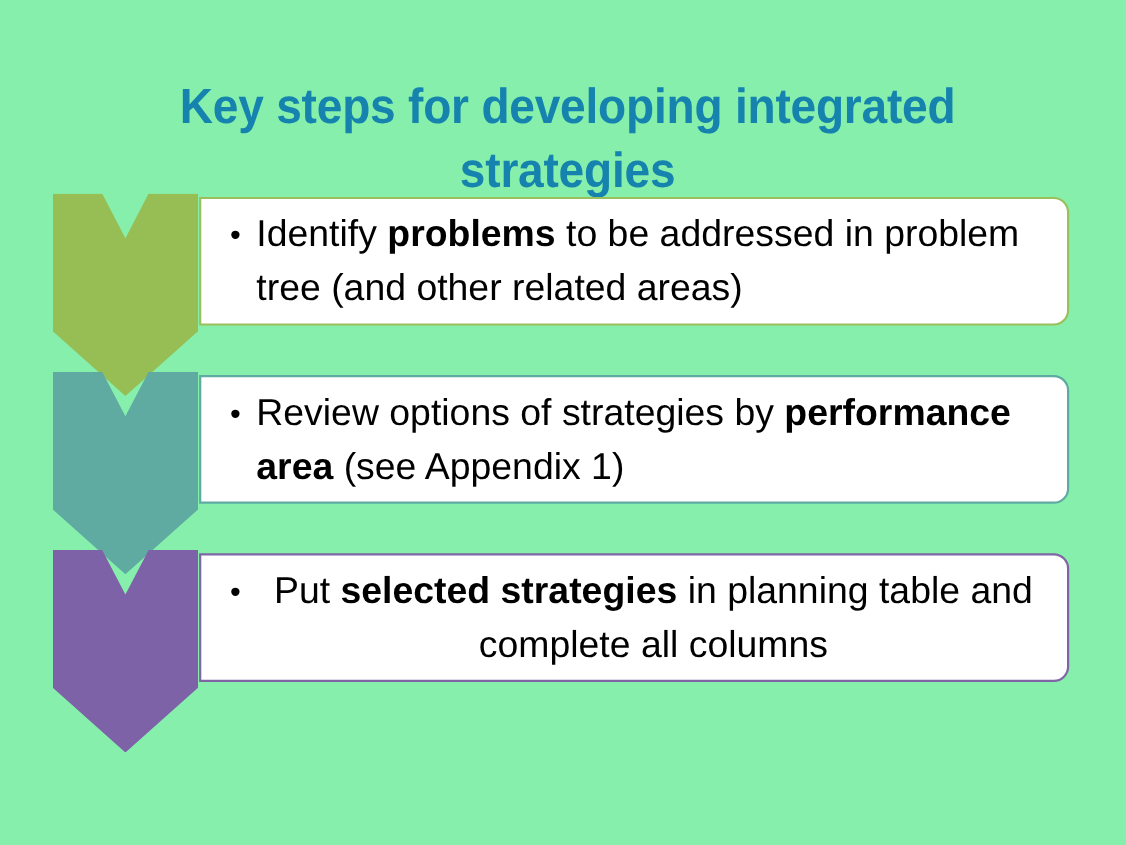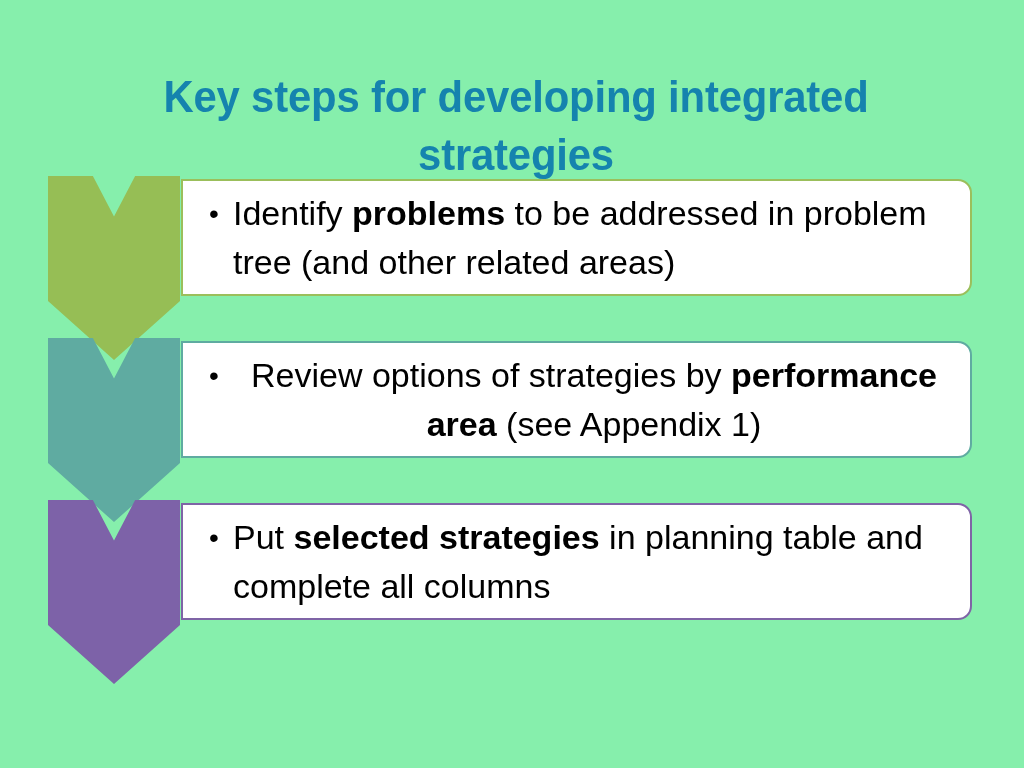--- a/index.html
+++ b/index.html
@@ -42,21 +42,21 @@
   }
 
   
   .step-row {
     position: absolute;
     left: 0;
     width: 1024px;
     height: 200px;
   }
   .step-row.row-1 { top: 176px; }
-  .step-row.row-2 { top: 338px; text-align: center; }
+  .step-row.row-2 { top: 338px; }
   .step-row.row-3 { top: 500px; }
 
   
   .chevron {
     position: absolute;
     left: 48px;
     top: 0;
     width: 132px;
     height: 184px;
     clip-path: polygon(0% 0%, 34% 0%, 50% 22%, 66% 0%, 100% 0%, 100% 68%, 50% 100%, 0% 68%);
@@ -126,18 +126,18 @@
 
   <div class="step-row row-2">
     <div class="chevron" style="background: rgb(95, 171, 161);"></div>
     <div class="step-box" style="border-color: rgb(95, 171, 161);">
       <div class="step-text"><span>Review options of strategies by </span><b>performance area</b><span> (see Appendix 1)</span></div>
     </div>
   </div>
 
   <div class="step-row row-3">
     <div class="chevron" style="background: rgb(125, 98, 168);"></div>
-    <div class="step-box" style="border-color: rgb(127, 100, 166);">
+    <div class="step-box" style="border-color: rgb(127, 100, 166); text-align: center;">
       <div class="step-text"><span>Put </span><b>selected strategies</b><span> in planning table and complete all columns</span></div>
     </div>
   </div>
 
 </div>
 
 </body></html>

